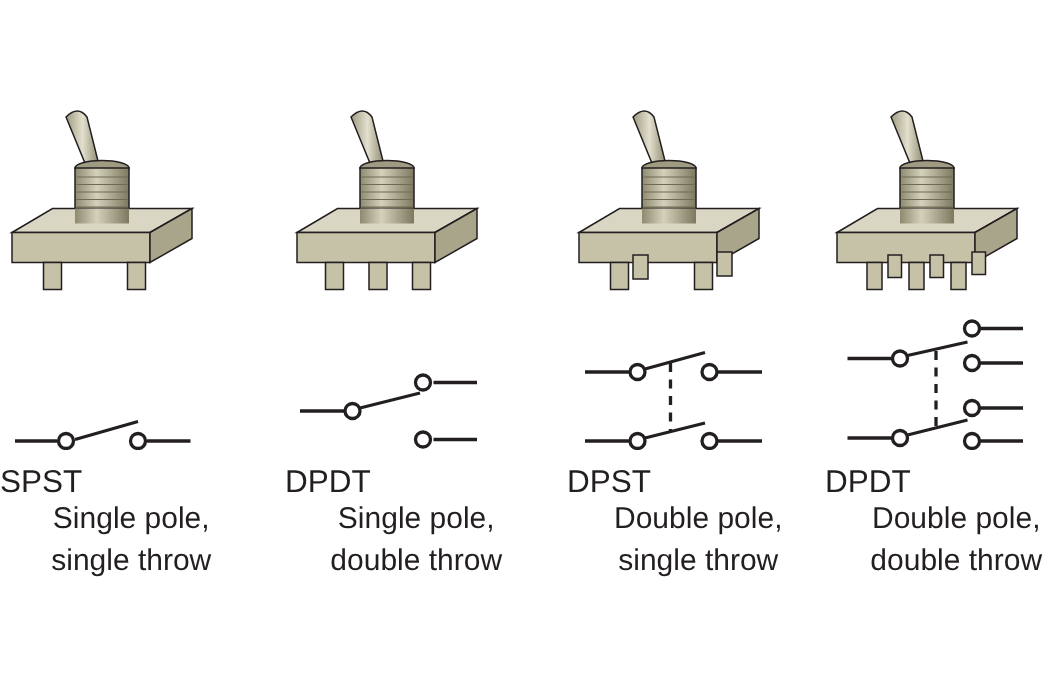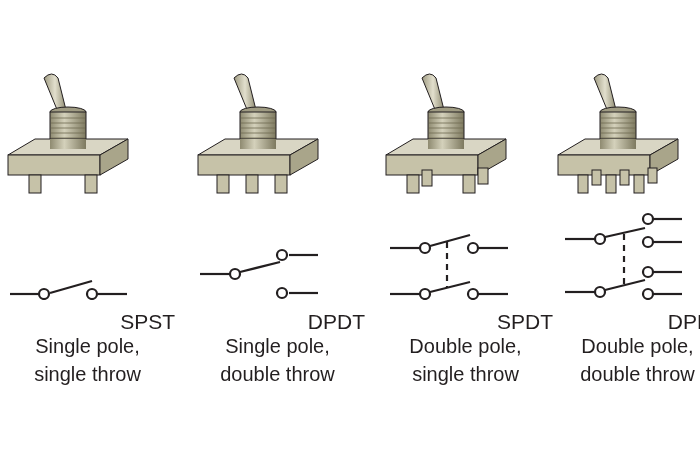--- a/index.html
+++ b/index.html
@@ -1,20 +1,20 @@
 <!DOCTYPE html>
 <html><head>
 <meta charset="utf-8">
 <style>
   html, body { margin: 0; padding: 0; background: #ffffff; }
   body { width: 700px; height: 450px; position: relative; overflow: hidden;
          font-family: "Liberation Sans", sans-serif; color: #231f20; }
   .col { position: absolute; top: 0; width: 175px; height: 450px; }
   .col svg { position: absolute; left: 0; top: 0; }
-  .abbr { position: absolute; top: 310px; left: 0; width: 100%; text-align: right; font-size: 21px; }
+  .abbr { position: absolute; top: 310px; left: 0; width: 100%; text-align: left; font-size: 21px; }
   .desc { position: absolute; top: 332px; left: 0; width: 100%; text-align: center; font-size: 20px; line-height: 28px; }
 </style>
 </head>
 <body>
 
 <svg width="0" height="0" style="position:absolute">
   <defs>
     <linearGradient id="bush" x1="0" x2="1">
       <stop offset="0" stop-color="#8e8a70"></stop>
         <stop offset="0.4" stop-color="#d4d1bb"></stop>
@@ -113,21 +113,21 @@
       <line x1="12" y1="294" x2="42" y2="294"></line>
         <line x1="100" y1="294" x2="130" y2="294"></line>
       <line x1="52" y1="292" x2="92" y2="282"></line>
       <line x1="69" y1="242" x2="69" y2="288" stroke-dasharray="6 5"></line>
       <circle cx="47" cy="248" r="5"></circle>
         <circle cx="95" cy="248" r="5"></circle>
       <circle cx="47" cy="294" r="5"></circle>
         <circle cx="95" cy="294" r="5"></circle>
     </g>
   </svg>
-  <div class="abbr">SPDT</div>
+  <div class="abbr">DPST</div>
   <div class="desc">
     <div>Double pole,</div>
     <div>single throw</div>
   </div>
 </div>
 
 <div class="col" style="left:550px">
   <svg width="175" height="300">
     <use href="#sw-body" x="0" y="60" width="175" height="140"></use>
     <g fill="#c6c2a8" stroke="#231f20">

